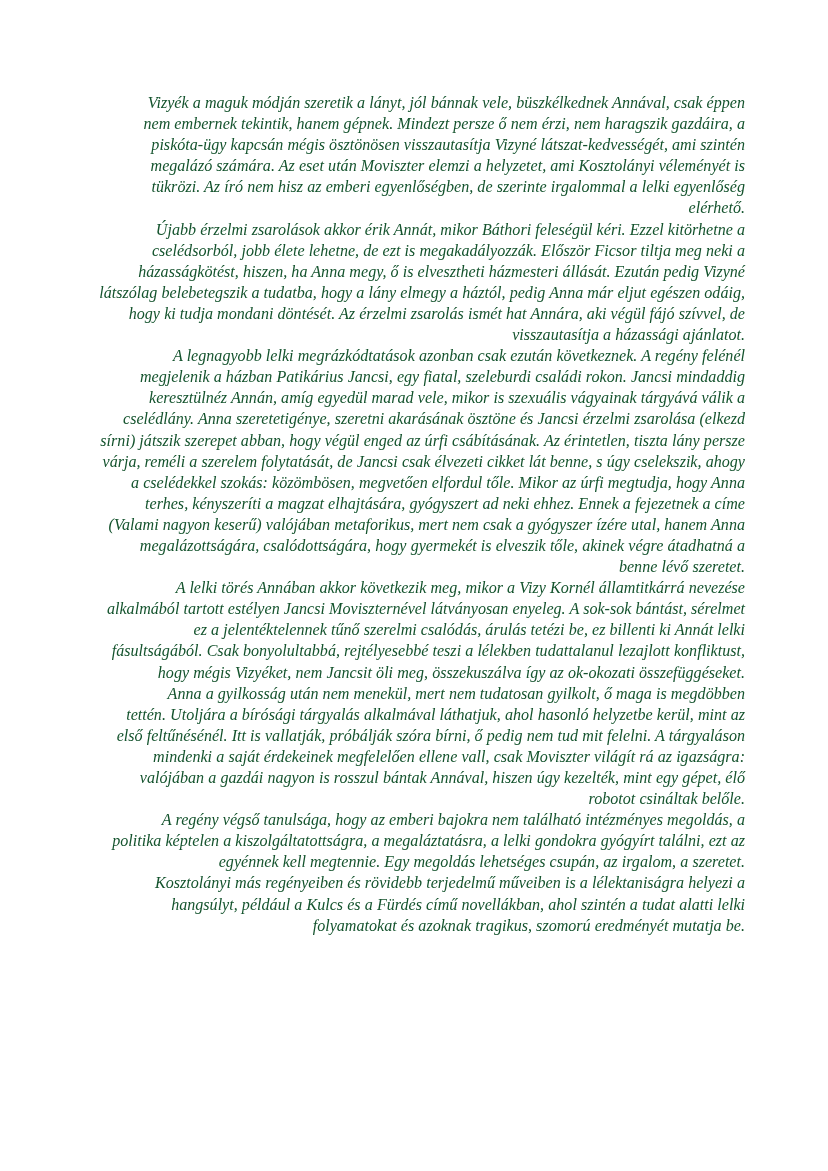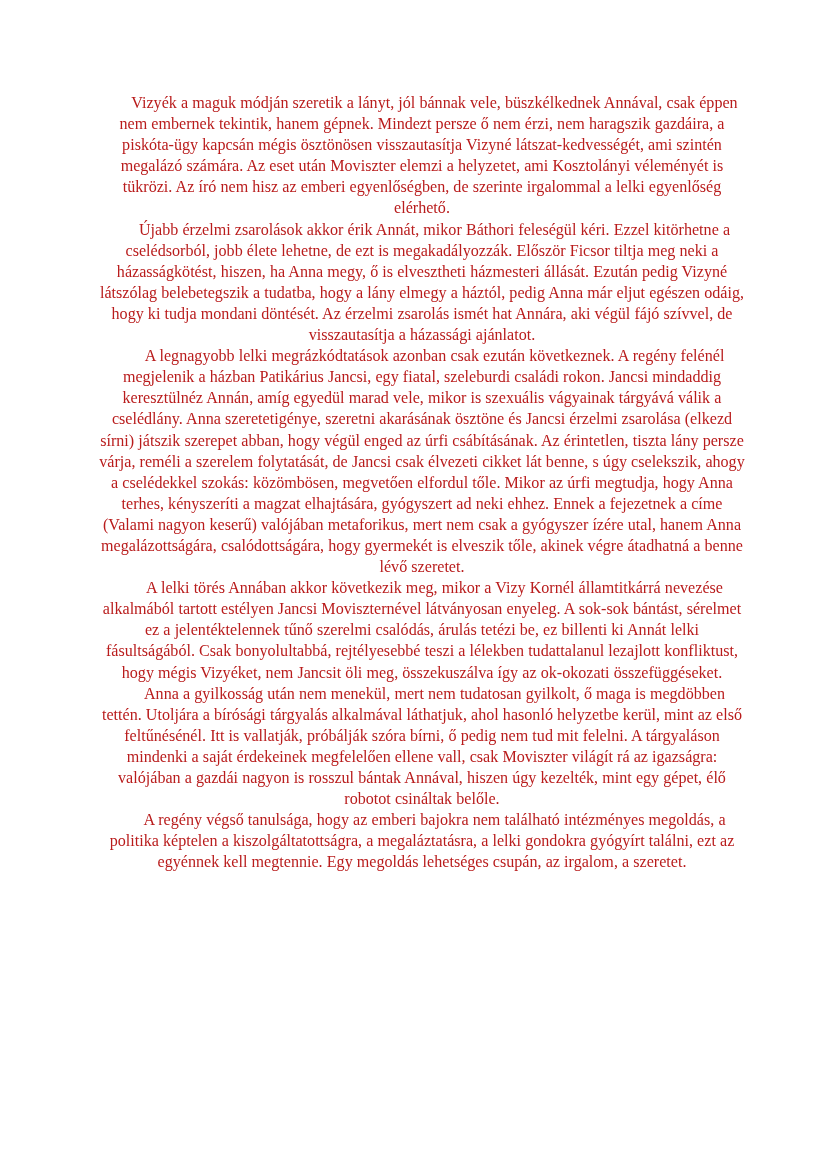--- a/index.html
+++ b/index.html
@@ -19,23 +19,24 @@
   }
 
   .text-column {
     position: absolute;
     left: 99px;
     top: 92px;
     width: 646px;
     font-family: "Liberation Serif", "DejaVu Serif", serif;
     font-size: 16.1px;
     line-height: 21.1px;
-    color: #b91c1c;
-    text-align: center;
+    color: #14532d;
+    text-align: right;
     text-rendering: optimizeLegibility;
+    font-style: italic;
     -webkit-font-smoothing: antialiased;
   }
 
   .para {
     margin: 0;
     padding: 0;
     text-indent: 25px;
     hyphens: none;
     -webkit-hyphens: none;
     word-spacing: 0.1px;
@@ -45,14 +46,15 @@
 <body>
 
 <div class="page">
   <div class="text-column">
     <p class="para">Vizyék a maguk módján szeretik a lányt, jól bánnak vele, büszkélkednek Annával, csak éppen nem embernek tekintik, hanem gépnek. Mindezt persze ő nem érzi, nem haragszik gazdáira, a piskóta-ügy kapcsán mégis ösztönösen visszautasítja Vizyné látszat-kedvességét, ami szintén megalázó számára. Az eset után Moviszter elemzi a helyzetet, ami Kosztolányi véleményét is tükrözi. Az író nem hisz az emberi egyenlőségben, de szerinte irgalommal a lelki egyenlőség elérhető.</p>
     <p class="para">Újabb érzelmi zsarolások akkor érik Annát, mikor Báthori feleségül kéri. Ezzel kitörhetne a cselédsorból, jobb élete lehetne, de ezt is megakadályozzák. Először Ficsor tiltja meg neki a házasságkötést, hiszen, ha Anna megy, ő is elvesztheti házmesteri állását. Ezután pedig Vizyné látszólag belebetegszik a tudatba, hogy a lány elmegy a háztól, pedig Anna már eljut egészen odáig, hogy ki tudja mondani döntését. Az érzelmi zsarolás ismét hat Annára, aki végül fájó szívvel, de visszautasítja a házassági ajánlatot.</p>
     <p class="para">A legnagyobb lelki megrázkódtatások azonban csak ezután következnek. A regény felénél megjelenik a házban Patikárius Jancsi, egy fiatal, szeleburdi családi rokon. Jancsi mindaddig keresztülnéz Annán, amíg egyedül marad vele, mikor is szexuális vágyainak tárgyává válik a cselédlány. Anna szeretetigénye, szeretni akarásának ösztöne és Jancsi érzelmi zsarolása (elkezd sírni) játszik szerepet abban, hogy végül enged az úrfi csábításának. Az érintetlen, tiszta lány persze várja, reméli a szerelem folytatását, de Jancsi csak élvezeti cikket lát benne, s úgy cselekszik, ahogy a cselédekkel szokás: közömbösen, megvetően elfordul tőle. Mikor az úrfi megtudja, hogy Anna terhes, kényszeríti a magzat elhajtására, gyógyszert ad neki ehhez. Ennek a fejezetnek a címe (Valami nagyon keserű) valójában metaforikus, mert nem csak a gyógyszer ízére utal, hanem Anna megalázottságára, csalódottságára, hogy gyermekét is elveszik tőle, akinek végre átadhatná a benne lévő szeretet.</p>
     <p class="para">A lelki törés Annában akkor következik meg, mikor a Vizy Kornél államtitkárrá nevezése alkalmából tartott estélyen Jancsi Moviszternével látványosan enyeleg. A sok-sok bántást, sérelmet ez a jelentéktelennek tűnő szerelmi csalódás, árulás tetézi be, ez billenti ki Annát lelki fásultságából. Csak bonyolultabbá, rejtélyesebbé teszi a lélekben tudattalanul lezajlott konfliktust, hogy mégis Vizyéket, nem Jancsit öli meg, összekuszálva így az ok-okozati összefüggéseket.</p>
     <p class="para">Anna a gyilkosság után nem menekül, mert nem tudatosan gyilkolt, ő maga is megdöbben tettén. Utoljára a bírósági tárgyalás alkalmával láthatjuk, ahol hasonló helyzetbe kerül, mint az első feltűnésénél. Itt is vallatják, próbálják szóra bírni, ő pedig nem tud mit felelni. A tárgyaláson mindenki a saját érdekeinek megfelelően ellene vall, csak Moviszter világít rá az igazságra: valójában a gazdái nagyon is rosszul bántak Annával, hiszen úgy kezelték, mint egy gépet, élő robotot csináltak belőle.</p>
     <p class="para">A regény végső tanulsága, hogy az emberi bajokra nem található intézményes megoldás, a politika képtelen a kiszolgáltatottságra, a megaláztatásra, a lelki gondokra gyógyírt találni, ezt az egyénnek kell megtennie. Egy megoldás lehetséges csupán, az irgalom, a szeretet.</p>
+    <p class="para">Kosztolányi más regényeiben és rövidebb terjedelmű műveiben is a lélektaniságra helyezi a hangsúlyt, például a Kulcs és a Fürdés című novellákban, ahol szintén a tudat alatti lelki folyamatokat és azoknak tragikus, szomorú eredményét mutatja be.</p>
   </div>
 </div>
 
 </body></html>

